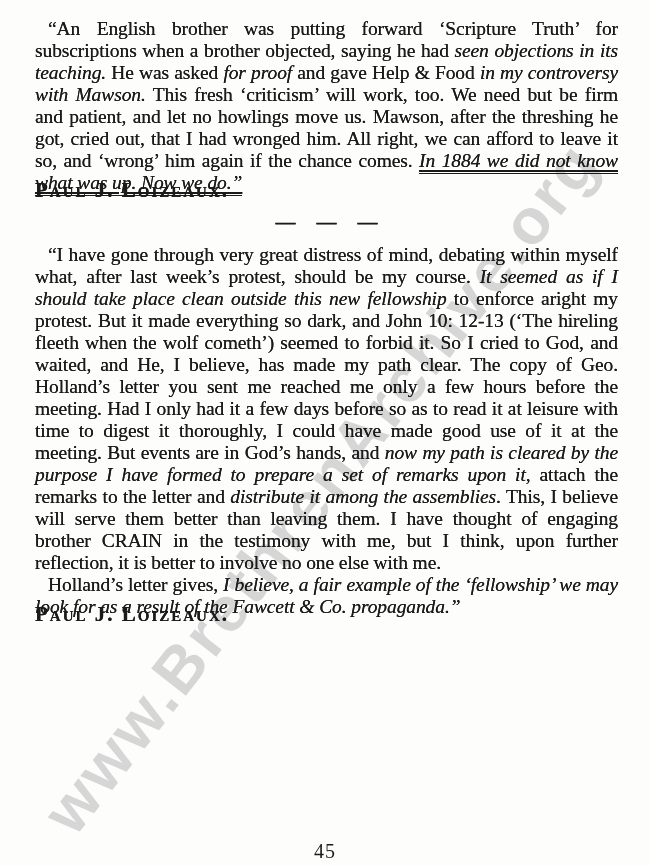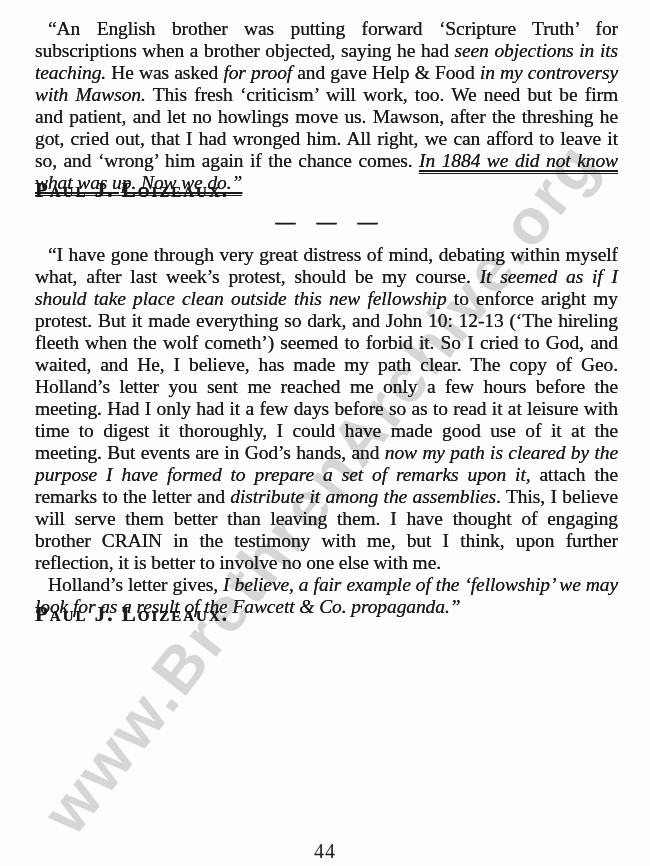--- a/index.html
+++ b/index.html
@@ -113,15 +113,15 @@
 
       <p class="para indent"><span>“I have gone through very great distress of mind, debating within myself what, after last week’s protest, should be my course. </span><span class="i u1">It seemed as if I should take place clean outside this new fellowship</span><span> to enforce aright my protest. But it made everything so dark, and John 10: 12-13 (‘The hireling fleeth when the wolf cometh’) seemed to forbid it. So I cried to God, and waited, and He, I believe, has made my path clear. The copy of Geo. Holland’s letter you sent me reached me only a few hours before the meeting. Had I only had it a few days before so as to read it at leisure with time to digest it thoroughly, I could have made good use of it at the meeting. But events are in God’s hands, and </span><span class="i">now my path is cleared by the purpose I have formed to prepare a set of remarks upon it,</span><span> attach the remarks to the letter and </span><span class="i">distribute it among the assemblies</span><span>. This, I believe will serve them better than leaving them. I have thought of engaging brother CRAIN in the testimony with me, but I think, upon further reflection, it is better to involve no one else with me.</span></p>
 
       <p class="para indent"><span>Holland’s letter gives, </span><span class="i">I believe, a fair example of the ‘fellowship’ we may look for as a result of the Fawcett &amp; Co. propaganda.”</span></p>
 
       <div class="sig">Paul J. Loizeaux.</div>
     </div>
 
   </div>
 
-  <div class="pagenum">44</div>
+  <div class="pagenum">45</div>
 
 </div>
 
 </body></html>

